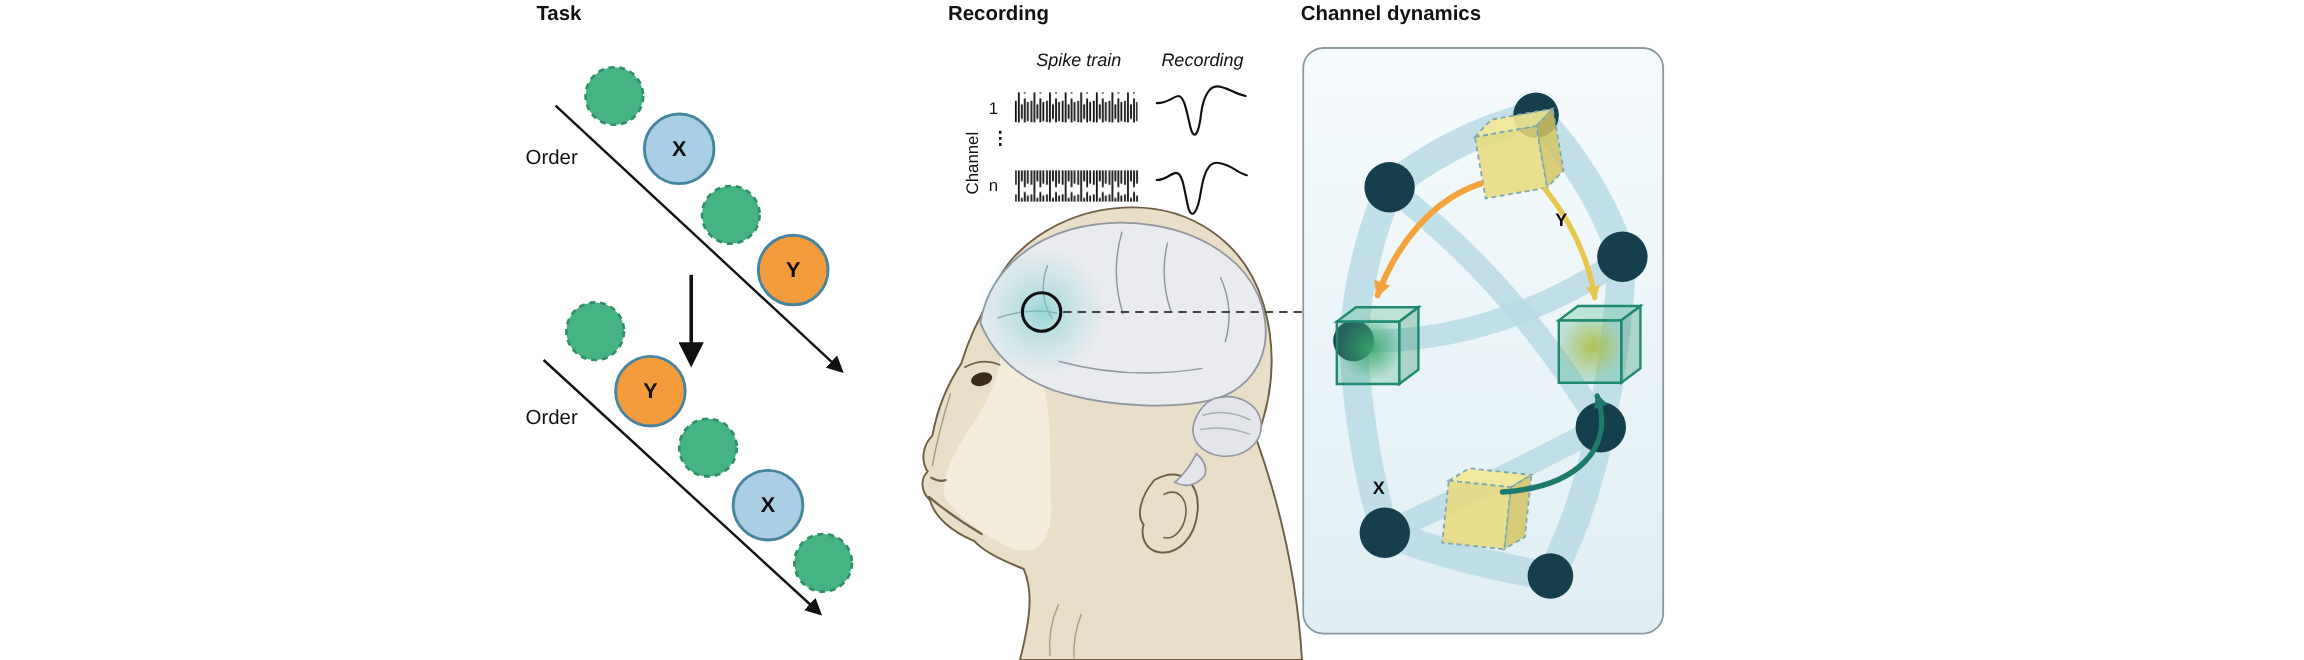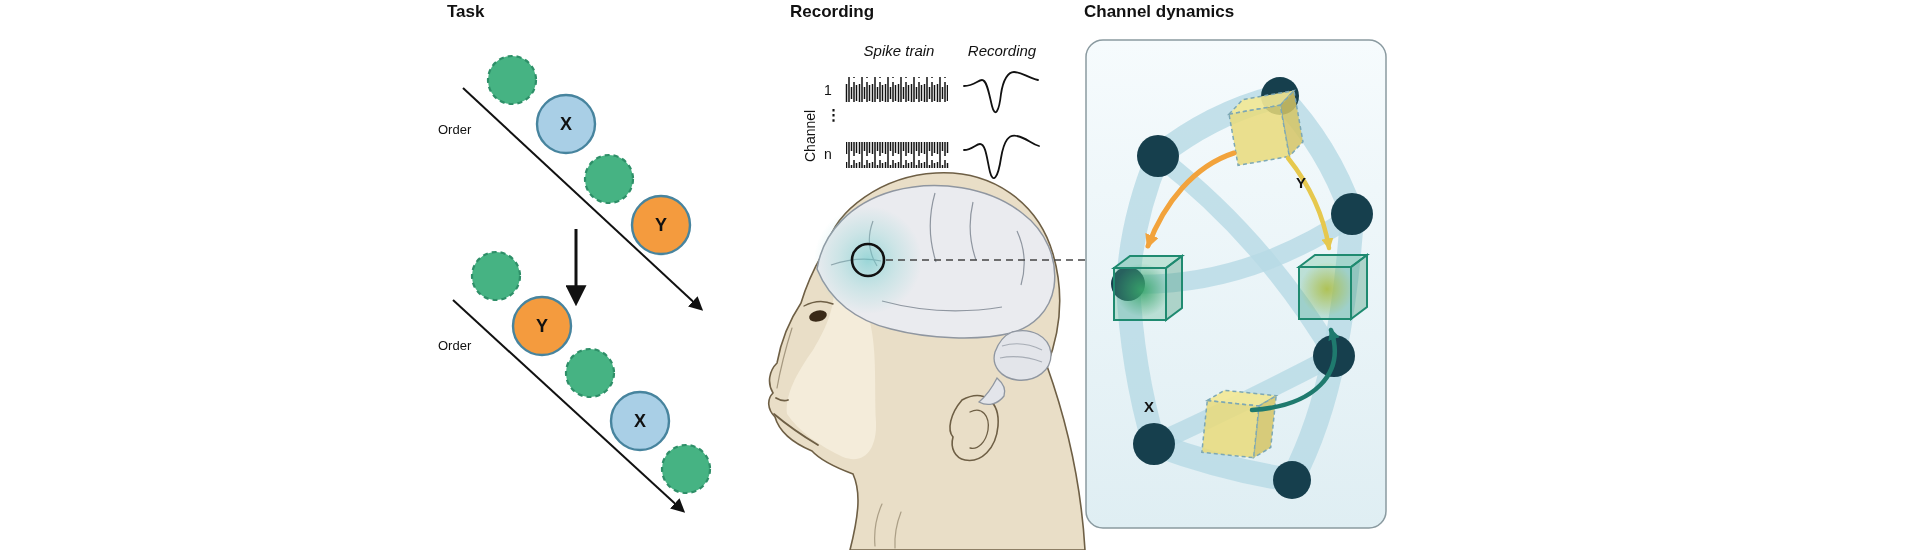--- a/index.html
+++ b/index.html
@@ -2,21 +2,21 @@
 <html style="--ink: #111111; --green: #46b383; --green_stroke: #2e8f68; --blue_fill: #a9cfe6; --stim_stroke: #47849e; --orange_fill: #f49b3e; --fur: #e9dec7; --fur_line: #6e5f45; --face: #f4ecda; --brain: #eaebef; --brain_line: #8f96a0; --glow_teal: #6ecaca; --panel_border: #8a9aa0; --edge: #b6dae5; --node: #163f4d; --cube_green: #1f8a70; --arrow_orange: #f2a33c; --arrow_yellow: #e6c84e; --arrow_teal: #1f7a6e;"><head>
 <meta charset="utf-8">
 <style>
   html,body{margin:0;padding:0;background:#fff;}
   .canvas{
     position:relative;width:1920px;height:550px;background:#ffffff;
     font-family:"Liberation Sans",sans-serif;overflow:hidden;color:#111;
   }
   .canvas svg{position:absolute;overflow:visible;}
   .panel-title{position:absolute;font-size:17px;font-weight:bold;color:var(--ink,#111);white-space:nowrap;}
-  .order-label{position:absolute;font-size:13px;color:var(--ink,#111);}
+  .order-label{position:absolute;font-size:17px;color:var(--ink,#111);}
   .rec-label{position:absolute;font-size:15px;color:var(--ink,#111);text-align:center;font-style:italic;}
   .chan-label{position:absolute;font-size:14px;color:var(--ink,#111);transform:rotate(-90deg);transform-origin:left top;white-space:nowrap;}
   .chan-num{position:absolute;font-size:14px;color:var(--ink,#111);}
   .chan-dots{position:absolute;font-size:15px;font-weight:bold;color:var(--ink,#111);}
 
   
   .seq-line{stroke:var(--ink,#111);stroke-width:2;fill:none;}
   .big-arrow{stroke:var(--ink,#111);stroke-width:3;fill:none;}
   .green-circle{fill:var(--green,#46b383);stroke:var(--green_stroke,#2e8f68);stroke-width:2.2;stroke-dasharray:5 4;}
   .blue-circle{fill:var(--blue_fill,#a9cfe6);stroke:var(--stim_stroke,#47849e);stroke-width:2.4;}

